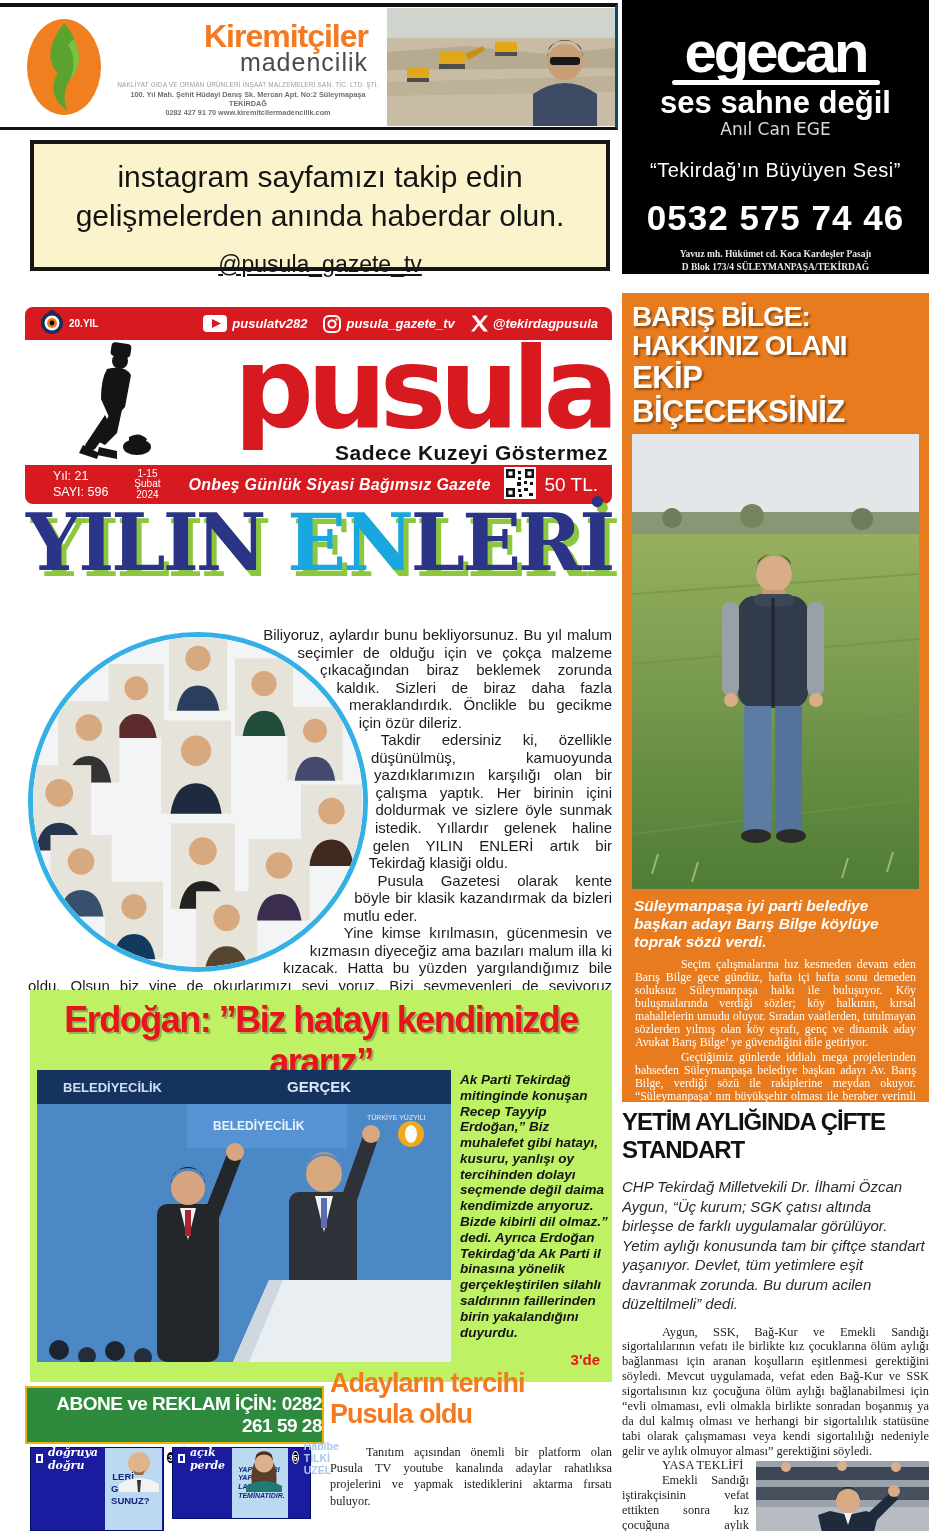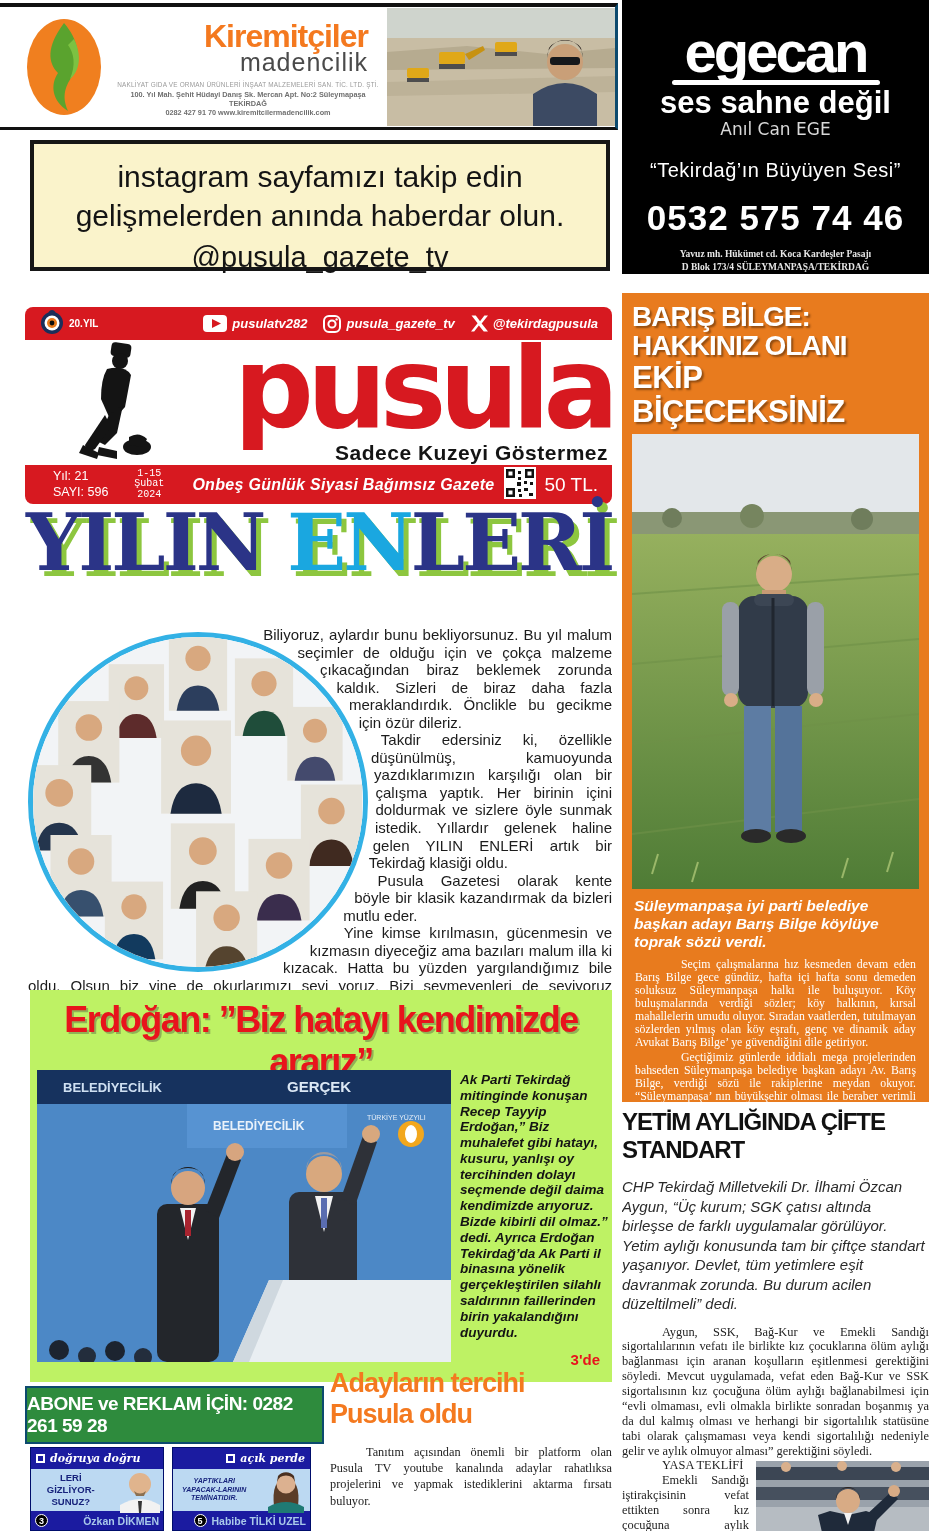--- a/index.html
+++ b/index.html
@@ -27,35 +27,35 @@
   .eg-sub { font-size:31px; font-weight:bold; letter-spacing:0px; line-height:1; }
   .eg-owner { font-size:17px; color:#d8d8d8; font-weight:normal; margin-top:1px; font-family:"DejaVu Sans",sans-serif; }
   .eg-slogan { font-size:20px; margin-top:20px; letter-spacing:0.5px; }
   .eg-phone { font-size:35px; font-weight:bold; margin-top:16px; letter-spacing:1px; }
   .eg-addr { font-family:"Liberation Serif",serif; font-weight:bold; font-size:9.5px; color:#e6e6e6; margin-top:10px; line-height:1.4; }
 
   
   .banner-ig { left:30px; top:140px; width:580px; height:131px; background:#faf3cb; border:4px solid #161616;
     text-align:center; padding-top:13px; color:#141414; }
   .ig-l { font-size:30px; line-height:1.3; }
-  .ig-h { font-size:29px; margin-top:6px;text-decoration:underline; }
+  .ig-h { font-size:23px; margin-top:16px;text-decoration:underline; }
 
   
   .masthead { left:25px; top:307px; width:587px; height:197px; }
   .mast-top { height:33px; background:#d71920; border-radius:8px 8px 0 0; display:flex; align-items:center; color:#fff; padding:0 14px; }
   .yil20 { font-size:10px; font-weight:bold; margin-left:4px; }
   .socials { margin-left:auto; display:flex; align-items:center; gap:16px; }
   .soc { display:flex; align-items:center; gap:5px; font-size:13px; font-weight:bold; font-style:italic; }
   .mast-mid { position:relative; height:125px; background:#fff; }
   .pusula-logo { position:absolute; right:0px; top:-8px; font-family:"DejaVu Sans",sans-serif; font-weight:bold;
     font-size:112px; letter-spacing:-7px; color:#d71920; line-height:1; }
   .tagline { position:absolute; right:4px; bottom:0px; font-weight:bold; font-size:21px; color:#141414; letter-spacing:0.5px; }
   .mast-bot { height:39px; background:#d71920; border-radius:0 0 8px 8px; display:flex; align-items:center; color:#fff; }
   .mb-yil { margin-left:28px; font-size:12.5px; line-height:1.25; }
-  .mb-date { margin-left:26px; font-size:10px; line-height:1.05; text-align:center;font-family:Liberation Mono, monospace; }
+  .mb-date { margin-left:26px; font-size:10px; line-height:1.05; text-align:center; }
   .mb-desc { margin-left:28px; font-size:16px; font-weight:bold; font-style:italic; letter-spacing:0.3px; }
   .mb-qr { margin-left:auto; margin-right:8px; }
   .mb-price { margin-right:14px; font-size:19px; }
 
   
   .lead-headline { left:26px; top:497px; width:588px; font-family:"DejaVu Serif",serif; font-weight:bold;
     font-size:78px; letter-spacing:-3px; white-space:nowrap; color:#2b3487; text-shadow:5px 6px 0 #8dc63f;
     transform:scaleX(0.99); transform-origin:left; }
   .lead-headline .en { color:#1aa7e0; }
   .lead-body { left:28px; top:626px; width:584px; height:364px; font-size:15px; line-height:1.17; text-align:justify; color:#1c1c1c; overflow:hidden; }
@@ -65,32 +65,32 @@
 
   
   .box-erdogan { left:30px; top:990px; width:582px; height:392px; background:#bef264; }
   .erd-headline { text-align:center; padding-top:9px; font-size:36px; font-weight:bold; letter-spacing:-1.5px;
     color:#e8141c; text-shadow:2px 2px 0 rgba(60,60,60,0.35); }
   .erd-photo { position:absolute; left:7px; top:80px; width:414px; height:292px; }
   .erd-text { position:absolute; left:430px; top:82px; width:148px; font-size:13.5px; font-weight:bold; font-style:italic; line-height:1.17; color:#141414; }
   .erd-ref { position:absolute; right:12px; bottom:14px; color:#e8141c; font-weight:bold; font-size:15px; }
 
   
-  .box-abone { left:25px; top:1386px; width:299px; height:58px; background:#2e8b3d; border:2px solid #0c4a6e;
-    text-align:left; padding-top:5px; }
+  .box-abone { left:25px; top:1386px; width:299px; height:58px; background:#2e8b3d; border:2px solid #eab308;
+    text-align:right; padding-top:5px; }
   .abone-text { color:#fff; font-size:19px; font-weight:bold; letter-spacing:-0.5px; }
 
   
   .story-adaylar { left:330px; top:1368px; width:282px; }
   .ada-headline { color:#f4791f; font-size:27px; font-weight:bold; letter-spacing:-1px; }
   .ada-body { margin-top:14px; font-family:"Liberation Serif",serif; font-size:12.3px; line-height:1.32; text-align:justify; color:#222; }
   .ada-body p { text-indent:36px; }
 
   
-  .mini-ad { background:#1b1ba0; border:1px solid #000d6b; display:flex; flex-direction:column; }
+  .mini-ad { background:#1b1ba0; border:1px solid #000d6b; display:flex; flex-direction:row; }
   .mini-head { height:21px; display:flex; align-items:center; gap:5px; padding:0 5px; color:#fff;
     font-family:"DejaVu Serif",serif; font-style:italic; font-weight:bold; font-size:11px; }
   .checkbox { width:9px; height:9px; border:2px solid #fff; display:inline-block; }
   .mini-body { flex:1; background:#bcd9f2; position:relative; display:flex; align-items:center; }
   .mini-quote { width:58%; padding:2px 3px 2px 6px; font-weight:bold; color:#17237c; text-align:center; line-height:1.25; }
   .mini-photo { position:absolute; right:0; bottom:0; height:100%; }
   .mini-foot { height:19px; display:flex; align-items:center; padding:0 4px; gap:5px; }
   .badge { width:13px; height:13px; border-radius:50%; background:#000; border:1.5px solid #fff; color:#fff;
     font-size:9px; font-weight:bold; display:flex; align-items:center; justify-content:center; }
   .mini-name { margin-left:auto; color:#a9c9ea; font-weight:bold; font-size:10.5px; }
@@ -384,21 +384,21 @@
           <polygon points="18,32 22,32 21,44 19,44" fill="#333"></polygon>
         </svg>
       </span>
     </div>
     <div class="mini-foot">
       <span class="badge">3</span>
       <span class="mini-name">Özkan DİKMEN</span>
     </div>
   </div>
 
-  <div class="abs mini-ad" style="left:172px; top:1447px; width:139px; height:84px;align-items:flex-end;">
+  <div class="abs mini-ad" style="left:172px; top:1447px; width:139px; height:72px;">
     <div class="mini-head">
       <span class="checkbox"></span>
       <span>açık perde</span>
     </div>
     <div class="mini-body">
       <div class="mini-quote" style="font-size:7px; font-style:italic;">YAPTIKLARI YAPACAK-LARININ TEMİNATIDIR.</div>
       <span class="mini-photo">
         <svg width="48" height="44" viewBox="0 0 40 44">
           <path d="M8 38 q-3 -28 12 -28 q15 0 12 28 Z" fill="#5b3d28"></path>
           <circle cx="20" cy="15" r="9.5" fill="#dcb190"></circle>

